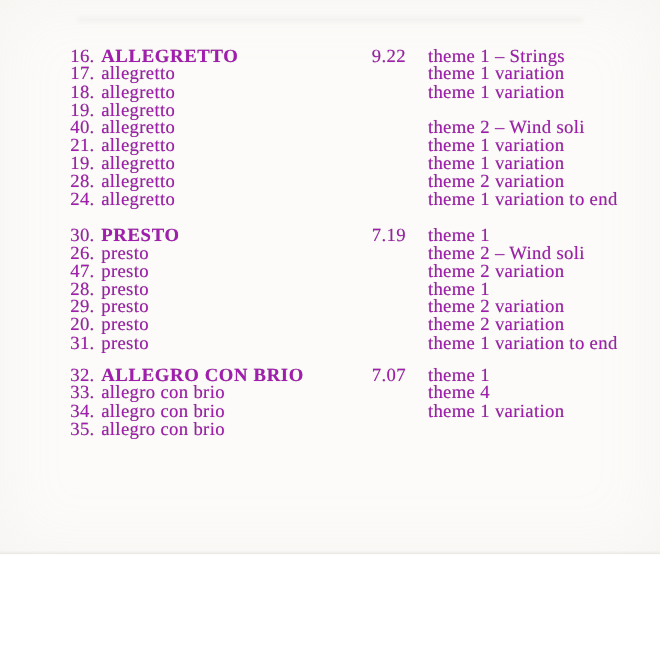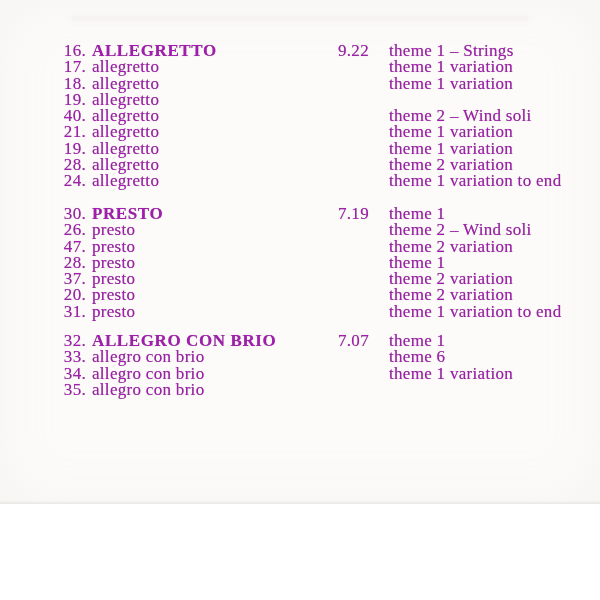--- a/index.html
+++ b/index.html
@@ -168,21 +168,21 @@
           <span class="time"></span>
           <span class="theme">theme 2 variation</span>
         </div>
         <div class="row">
           <span class="num">28.</span>
           <span class="title">presto</span>
           <span class="time"></span>
           <span class="theme">theme 1</span>
         </div>
         <div class="row">
-          <span class="num">37.</span>
+          <span class="num">29.</span>
           <span class="title">presto</span>
           <span class="time"></span>
           <span class="theme">theme 2 variation</span>
         </div>
         <div class="row">
           <span class="num">20.</span>
           <span class="title">presto</span>
           <span class="time"></span>
           <span class="theme">theme 2 variation</span>
         </div>
@@ -197,21 +197,21 @@
         <div class="row header">
           <span class="num">32.</span>
           <span class="title">ALLEGRO CON BRIO</span>
           <span class="time">7.07</span>
           <span class="theme">theme 1</span>
         </div>
         <div class="row">
           <span class="num">33.</span>
           <span class="title">allegro con brio</span>
           <span class="time"></span>
-          <span class="theme">theme 6</span>
+          <span class="theme">theme 4</span>
         </div>
         <div class="row">
           <span class="num">34.</span>
           <span class="title">allegro con brio</span>
           <span class="time"></span>
           <span class="theme">theme 1 variation</span>
         </div>
         <div class="row">
           <span class="num">35.</span>
           <span class="title">allegro con brio</span>

